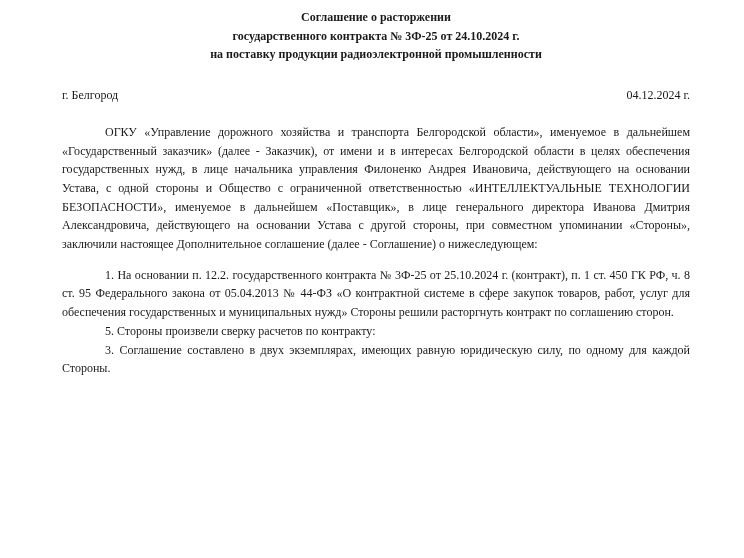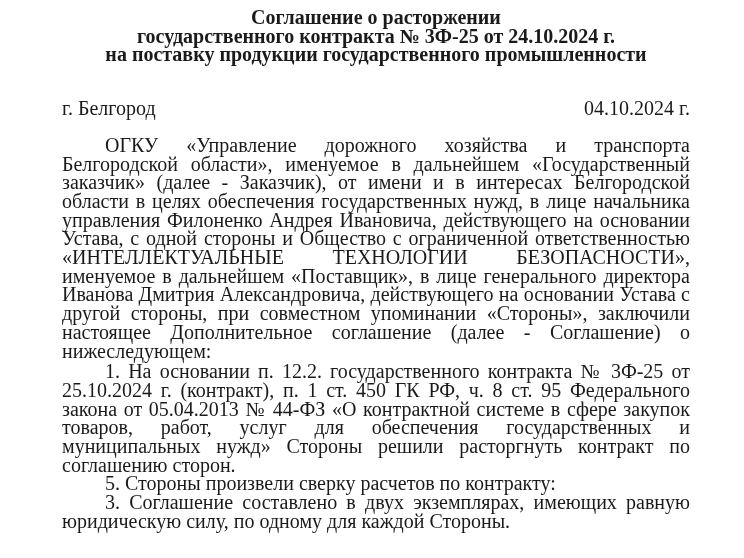--- a/index.html
+++ b/index.html
@@ -8,62 +8,62 @@
     background: #ffffff;
   }
   .page {
     position: relative;
     width: 744px;
     height: 558px;
     box-sizing: border-box;
     background: #ffffff;
     color: #1a1a1a;
     font-family: "Liberation Serif", "DejaVu Serif", serif;
-    font-size: 20px;
+    font-size: 12px;
     line-height: 18.7px;
     padding: 8px 54px 0 62px;
     overflow: hidden;
   }
   .title-block {
     text-align: center;
     font-weight: 700;
   }
   .title-line {
     white-space: nowrap;
   }
   .dateline {
     display: flex;
     justify-content: space-between;
     align-items: baseline;
-    margin-top: 35px;
+    margin-top: 22px;
     margin-bottom: 18px;
   }
   p.para {
     margin: 0;
     text-align: justify;
     text-indent: 43px;
   }
   p.gap-above {
-    margin-top: 2px;
+    margin-top: 12px;
   }
 </style>
 </head>
 <body>
 
 <div class="page">
 
   <div class="title-block">
     <div class="title-line">Соглашение о расторжении</div>
     <div class="title-line">государственного контракта № 3Ф-25 от 24.10.2024 г.</div>
-    <div class="title-line">на поставку продукции государственного промышленности</div>
+    <div class="title-line">на поставку продукции радиоэлектронной промышленности</div>
   </div>
 
   <div class="dateline">
     <span>г. Белгород</span>
-    <span>04.10.2024 г.</span>
+    <span>04.12.2024 г.</span>
   </div>
 
   <p class="para">ОГКУ «Управление дорожного хозяйства и транспорта Белгородской области», именуемое в дальнейшем «Государственный заказчик» (далее - Заказчик), от имени и в интересах Белгородской области в целях обеспечения государственных нужд, в лице начальника управления Филоненко Андрея Ивановича, действующего на основании Устава, с одной стороны и Общество с ограниченной ответственностью «ИНТЕЛЛЕКТУАЛЬНЫЕ ТЕХНОЛОГИИ БЕЗОПАСНОСТИ», именуемое в дальнейшем «Поставщик», в лице генерального директора Иванова Дмитрия Александровича, действующего на основании Устава с другой стороны, при совместном упоминании «Стороны», заключили настоящее Дополнительное соглашение (далее - Соглашение) о нижеследующем:</p>
 
   <p class="para gap-above">1. На основании п. 12.2. государственного контракта № 3Ф-25 от 25.10.2024 г. (контракт), п. 1 ст. 450 ГК РФ, ч. 8 ст. 95 Федерального закона от 05.04.2013 № 44-ФЗ «О контрактной системе в сфере закупок товаров, работ, услуг для обеспечения государственных и муниципальных нужд» Стороны решили расторгнуть контракт по соглашению сторон.</p>
   <p class="para">5. Стороны произвели сверку расчетов по контракту:</p>
   <p class="para">3. Соглашение составлено в двух экземплярах, имеющих равную юридическую силу, по одному для каждой Стороны.</p>
 
 </div>
 

